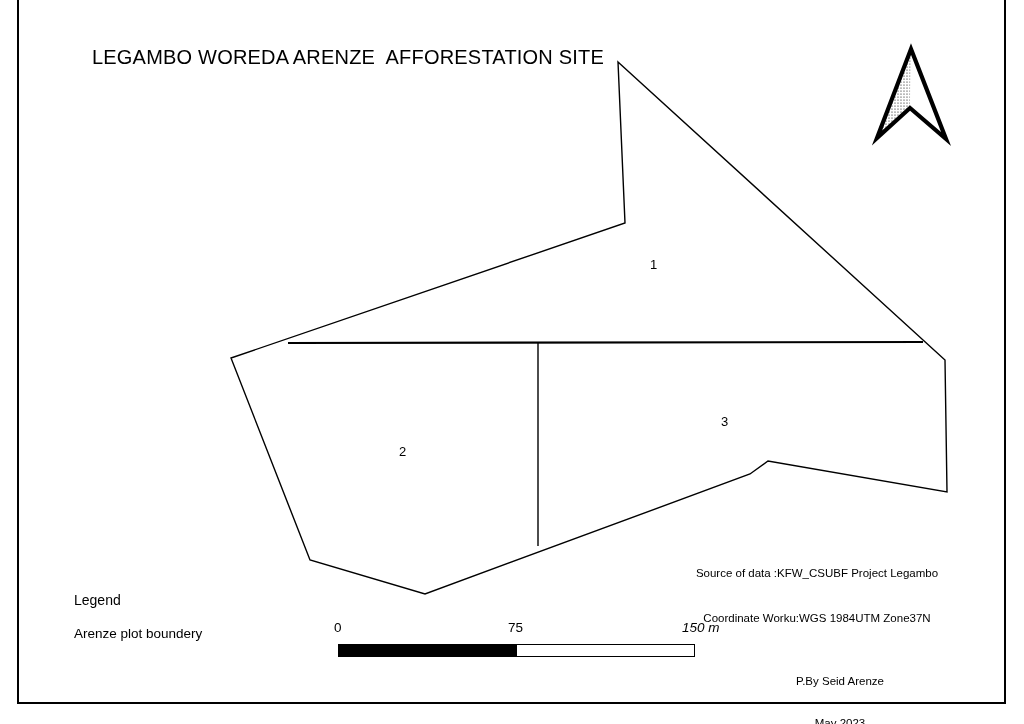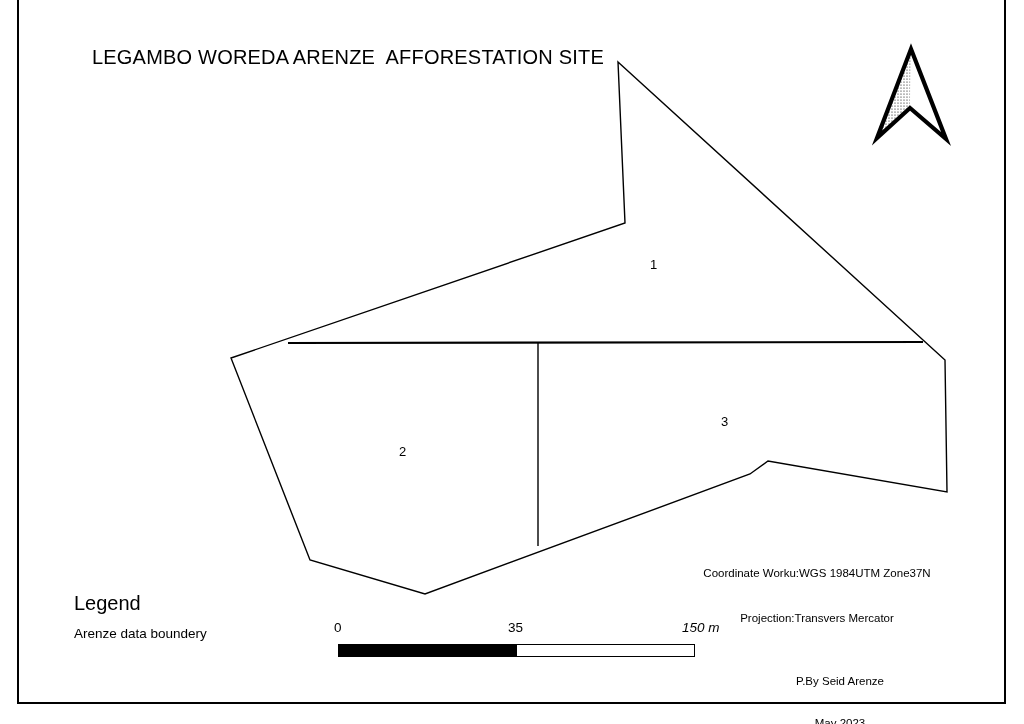--- a/index.html
+++ b/index.html
@@ -40,21 +40,21 @@
   #source-block {
     left: 691px; top: 536px;
     width: 252px;
     text-align: center;
     font-size: 11.5px;
     line-height: 15px;
     white-space: pre;
   }
   #legend-heading {
     left: 74px; top: 592px;
-    font-size: 20px;
+    font-size: 14px;
   }
   #legend-item {
     left: 74px; top: 626px;
     font-size: 13.5px;
   }
   .scale-tick {
     top: 620px;
     font-size: 13.5px;
     white-space: pre;
   }
@@ -109,29 +109,29 @@
     </g>
   </svg>
 
   <div class="abs" id="title">LEGAMBO WOREDA ARENZE  AFFORESTATION SITE</div>
 
   <div class="abs parcel-label" id="parcel-1">1</div>
   <div class="abs parcel-label" id="parcel-2">2</div>
   <div class="abs parcel-label" id="parcel-3">3</div>
 
   <div class="abs" id="source-block">
+    <div>Source of data :KFW_CSUBF Project Legambo</div>
     <div>Coordinate Worku:WGS 1984UTM Zone37N</div>
-    <div>Projection:Transvers Mercator</div>
   </div>
 
   <div class="abs" id="legend-heading">Legend</div>
-  <div class="abs" id="legend-item">Arenze data boundery</div>
+  <div class="abs" id="legend-item">Arenze plot boundery</div>
 
   <div class="abs scale-tick" id="scale-tick-0">0</div>
-  <div class="abs scale-tick" id="scale-tick-mid">35</div>
+  <div class="abs scale-tick" id="scale-tick-mid">75</div>
   <div class="abs scale-tick" id="scale-tick-end">150 m</div>
   <div class="abs" id="scale-bar">
     <div id="scale-bar-filled"></div>
   </div>
 
   <div class="abs" id="credit-block">
     <div>P.By Seid Arenze</div>
     <div>May 2023</div>
   </div>
 

